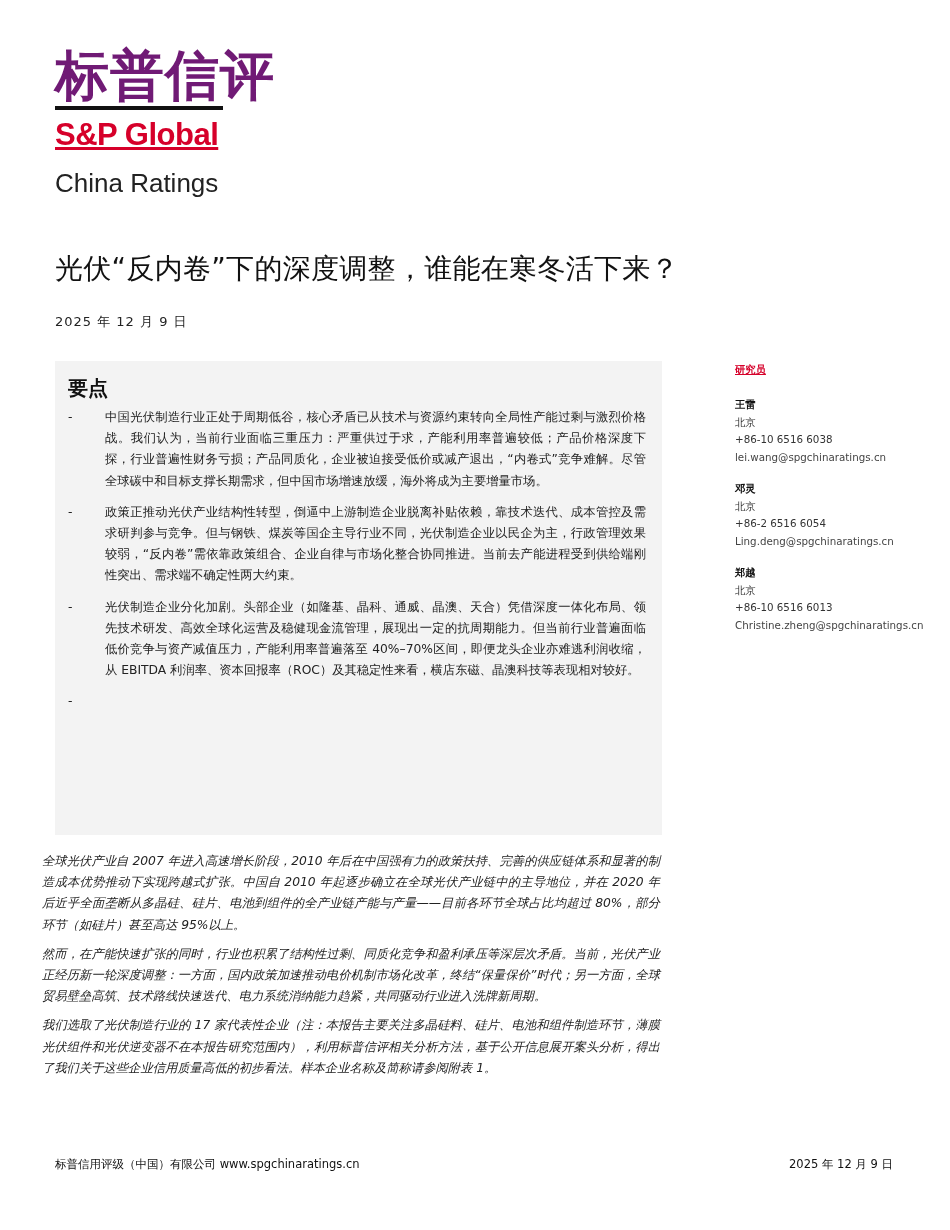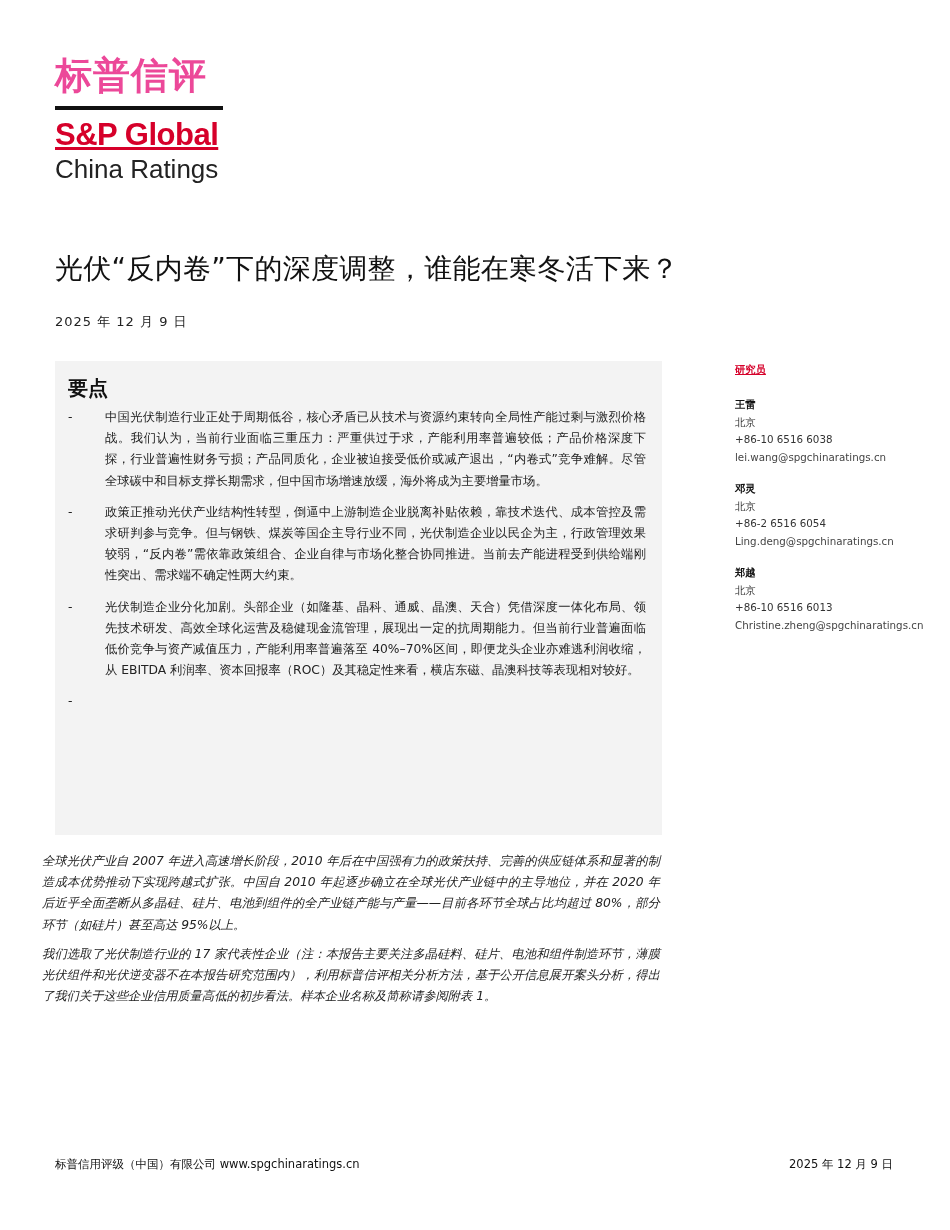--- a/index.html
+++ b/index.html
@@ -1,23 +1,23 @@
 <!DOCTYPE html>
 <html><head>
   <meta charset="utf-8">
   <style>
     * { margin: 0; padding: 0; box-sizing: border-box; }
     html, body { width: 950px; height: 1230px; background: #ffffff; overflow: hidden; }
     body { position: relative; font-family: "DejaVu Sans", "Liberation Sans", sans-serif; color: #1a1a1a; }
 
     .logo { position: absolute; left: 55px; top: 52px; width: 170px; }
-    .logo-cn { font-size: 37px; font-weight: bold; color: #ec4899; letter-spacing: 1px; line-height: 48px; white-space: nowrap; }
+    .logo-cn { font-size: 54px; font-weight: bold; color: #701a75; letter-spacing: 1px; line-height: 48px; white-space: nowrap; }
     .logo-rule { height: 4px; background: #111; margin-top: 6px; width: 168px; }
     .logo-en1 { font-family: "Liberation Sans", sans-serif; font-weight: bold; font-size: 31px; color: #d6002a; line-height: 34px; margin-top: 8px; letter-spacing: -0.5px; white-space: nowrap; text-decoration: underline; }
-    .logo-en2 { font-family: "Liberation Sans", sans-serif; font-size: 26px; color: #222; line-height: 30px; margin-top: 2px; white-space: nowrap; }
+    .logo-en2 { font-family: "Liberation Sans", sans-serif; font-size: 26px; color: #222; line-height: 30px; margin-top: 16px; white-space: nowrap; }
 
     .title { position: absolute; left: 55px; top: 250px; font-size: 28px; font-weight: normal; color: #111; white-space: nowrap; letter-spacing: 0.3px; }
     .date { position: absolute; left: 55px; top: 313px; font-size: 13px; color: #222; letter-spacing: 1px; white-space: nowrap; }
 
     .keybox { position: absolute; left: 55px; top: 361px; width: 607px; height: 474px; background: #f3f3f3; padding: 14px 16px 0 13px; }
     .keybox h2 { font-size: 20px; font-weight: bold; color: #111; line-height: 26px; margin-bottom: 6px; }
     .bullet { position: relative; padding-left: 37px; font-size: 12.3px; line-height: 21.2px; color: #222; margin-bottom: 10px; text-align: justify; }
     .bullet .dash { position: absolute; left: 0; top: 0; }
 
     .body { position: absolute; left: 42px; top: 851px; width: 618px; font-style: italic; }
@@ -60,20 +60,21 @@
     <span class="dash">-</span>
     <span>光伏制造企业分化加剧。头部企业（如隆基、晶科、通威、晶澳、天合）凭借深度一体化布局、领先技术研发、高效全球化运营及稳健现金流管理，展现出一定的抗周期能力。但当前行业普遍面临低价竞争与资产减值压力，产能利用率普遍落至 40%–70%区间，即便龙头企业亦难逃利润收缩，从 EBITDA 利润率、资本回报率（ROC）及其稳定性来看，横店东磁、晶澳科技等表现相对较好。</span>
   </div>
   <div class="bullet">
     <span class="dash">-</span>
   </div>
 </section>
 
 <section class="body">
   <p>全球光伏产业自 2007 年进入高速增长阶段，2010 年后在中国强有力的政策扶持、完善的供应链体系和显著的制造成本优势推动下实现跨越式扩张。中国自 2010 年起逐步确立在全球光伏产业链中的主导地位，并在 2020 年后近乎全面垄断从多晶硅、硅片、电池到组件的全产业链产能与产量——目前各环节全球占比均超过 80%，部分环节（如硅片）甚至高达 95%以上。</p>
+  <p>然而，在产能快速扩张的同时，行业也积累了结构性过剩、同质化竞争和盈利承压等深层次矛盾。当前，光伏产业正经历新一轮深度调整：一方面，国内政策加速推动电价机制市场化改革，终结“保量保价”时代；另一方面，全球贸易壁垒高筑、技术路线快速迭代、电力系统消纳能力趋紧，共同驱动行业进入洗牌新周期。</p>
   <p>我们选取了光伏制造行业的 17 家代表性企业（注：本报告主要关注多晶硅料、硅片、电池和组件制造环节，薄膜光伏组件和光伏逆变器不在本报告研究范围内），利用标普信评相关分析方法，基于公开信息展开案头分析，得出了我们关于这些企业信用质量高低的初步看法。样本企业名称及简称请参阅附表 1。</p>
 </section>
 
 <aside class="sidebar">
   <div class="heading">研究员</div>
   <div class="analyst">
     <div class="name">王雷</div>
     <div>北京</div>
     <div>+86-10 6516 6038</div>
     <div class="email">lei.wang@spgchinaratings.cn</div>

